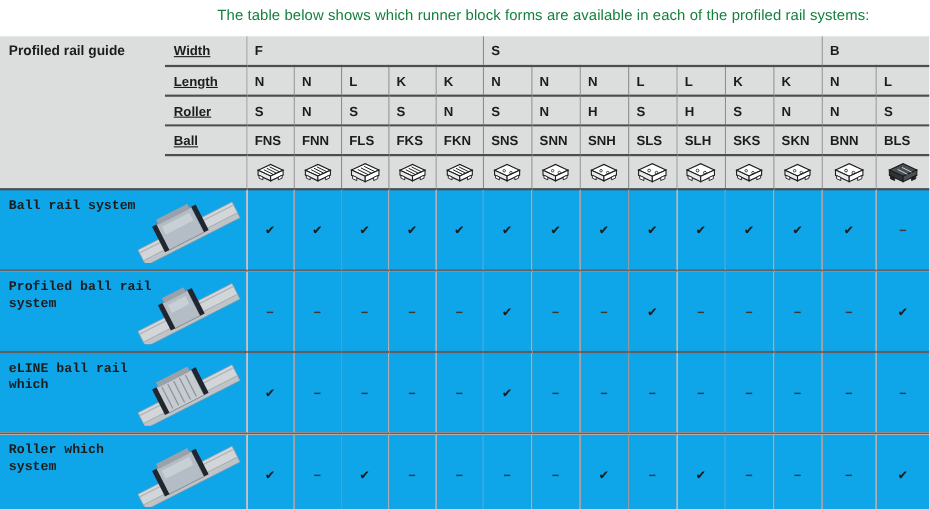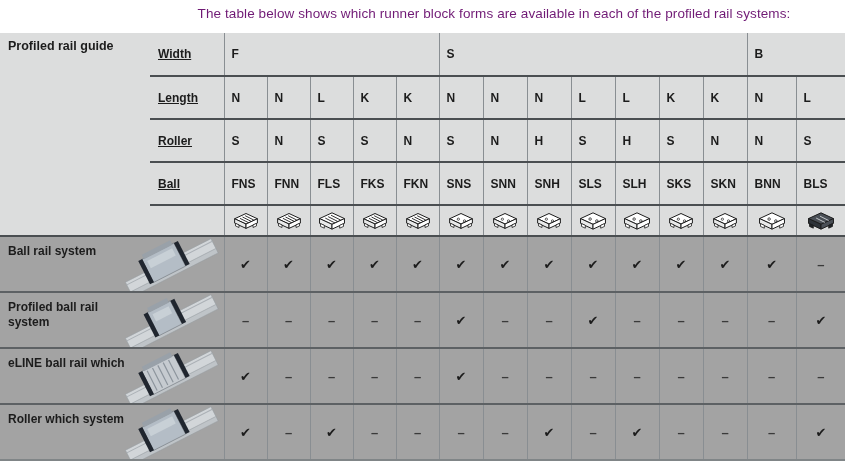--- a/index.html
+++ b/index.html
@@ -2,44 +2,44 @@
 <html><head>
 <meta charset="utf-8">
 <style>
   html,body{margin:0;padding:0;}
   body{
     width:845px;height:463px;background:#ffffff;position:relative;overflow:hidden;
     font-family:"Liberation Sans","DejaVu Sans",sans-serif;color:#1c1c1c;
   }
   .title{
     margin:6px 0 0 148px;width:692px;text-align:center;
-    font-size:13.5px;letter-spacing:.1px;color:#701a75;
+    font-size:13.5px;letter-spacing:.1px;color:#15803d;
   }
   table.avail{
     position:absolute;left:0;top:33px;width:845px;
     border-collapse:collapse;table-layout:fixed;
   }
   td{padding:0;vertical-align:middle;font-size:12px;overflow:hidden;}
   
   tr.hdr td{background:#dcdddd;}
-  tr.hdr{height:43px;}
+  tr.hdr{height:27px;}
   tr.icons-row{height:31px;}
   .corner{vertical-align:top;padding:6px 6px 0 8px;font-weight:bold;font-size:12.5px;}
   .rlabel{padding-left:8px;font-weight:bold;text-decoration:underline;}
   .group,.cell{padding-left:7px;font-weight:bold;}
   
   .vl{border-left:1px solid #898e92;}
   .hb{border-bottom:2px solid #4a4e51;}      
   .bb{border-bottom:2px solid #5d6164;}      
   .bb2{border-bottom:2px solid #808587;}     
   
   .icn{text-align:center;padding:0;}
   .icn svg{display:inline-block;vertical-align:middle;}
   
-  tr.sysrow{height:56px;background:#a3a3a3;}
+  tr.sysrow{height:74px;background:#0ea5e9;font-family:Liberation Mono, monospace;}
   .syscell{position:relative;vertical-align:top;}
   .sysname{font-weight:bold;font-size:12px;line-height:1.25;padding:7px 0 0 8px;max-width:132px;}
   .photo{position:absolute;right:4px;top:50%;transform:translateY(-50%);width:100px;height:60px;}
   .mark{text-align:center;font-weight:bold;padding:0;}
   .chk{font-size:13px;}
   .dsh{font-size:13px;color:#3a3a3a;}
   
   .rb line,.rb path,.rb polygon{vector-effect:non-scaling-stroke;}
 </style>
 </head>

